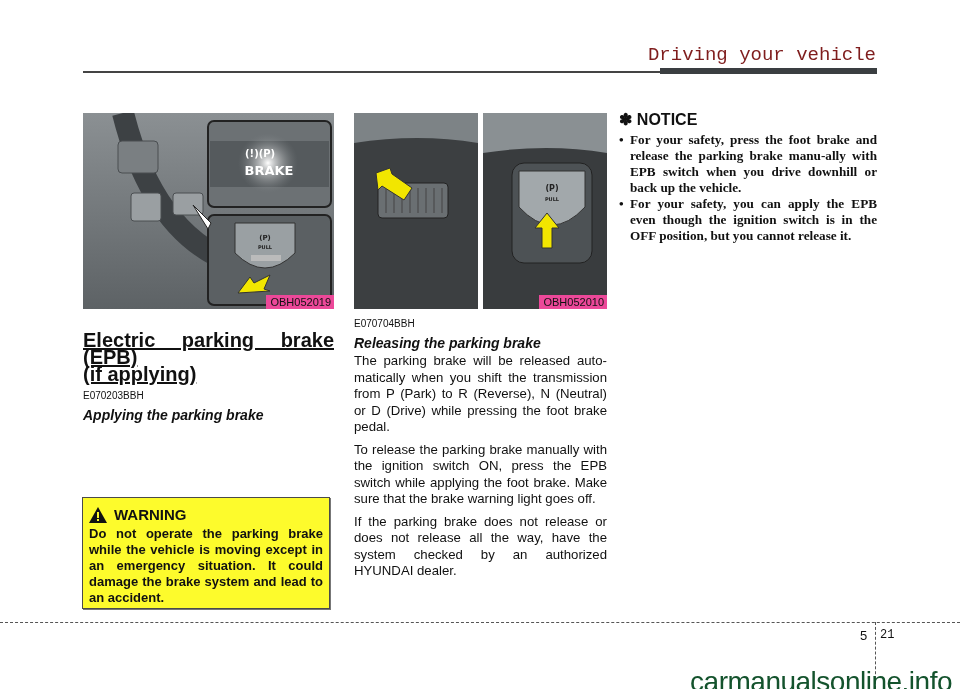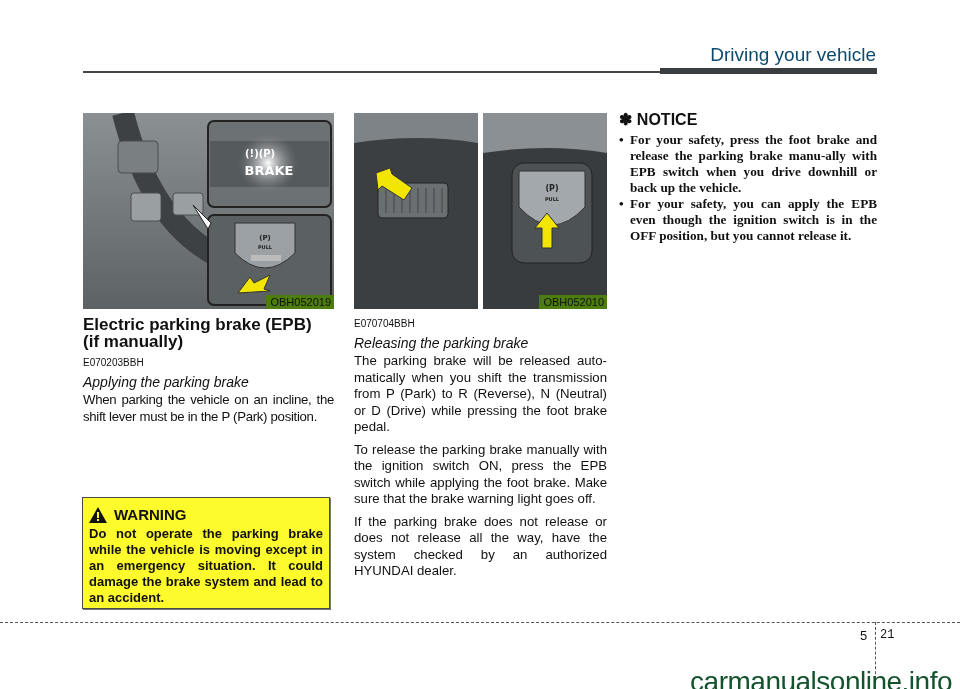--- a/index.html
+++ b/index.html
@@ -3,34 +3,34 @@
 <meta charset="utf-8">
 <style>
   html, body { margin: 0; padding: 0; }
   body {
     width: 960px; height: 689px; position: relative; overflow: hidden;
     background: #ffffff; color: #111;
     font-family: "Liberation Sans", sans-serif;
   }
   .hdr-title {
     position: absolute; right: 84px; top: 44px;
-    font-family: Liberation Sans, sans-serif; font-size: 19px; color: #0c4a6e;
+    font-family: Liberation Mono, monospace; font-size: 19px; color: #7f1d1d;
   }
   .hdr-line-thin { position: absolute; left: 83px; top: 71px; width: 580px; height: 2px; background: #444; }
   .hdr-line-thick { position: absolute; left: 660px; top: 68px; width: 217px; height: 6px; background: #3a3e41; }
 
   .figure { position: absolute; background: #6f7477; overflow: hidden; }
   .fig-label {
-    position: absolute; right: 0; bottom: 0; background: #4d7c0f; color: #111;
+    position: absolute; right: 0; bottom: 0; background: #ec4899; color: #111;
     font-size: 11px; padding: 1px 3px 0 4px; line-height: 13px;
   }
   .col { position: absolute; font-size: 13.2px; line-height: 16.5px; text-align: justify; }
-  .h-section { font-weight: bold; font-size: 17px; line-height: 17px; margin: 0 0 5px 0; }
+  .h-section { font-weight: bold; font-size: 20px; line-height: 17px; margin: 16px 0 5px 0; text-decoration: underline; }
   .code { font-size: 10px; margin: 0 0 2px 0; }
-  .h-sub { font-weight: normal; font-style: italic; font-size: 14px; margin: 0 0 2px 0; }
+  .h-sub { font-weight: bold; font-style: italic; font-size: 14px; margin: 0 0 2px 0; }
   .para { margin: 0 0 6px 0; }
 
   .warning {
     position: absolute; left: 82px; top: 497px; width: 248px; height: 112px;
     background: #fdfb2c; border: 1px solid #4a4a4a; box-shadow: 1px 1px 0 #777;
     padding: 8px 6px 12px 6px; box-sizing: border-box;
   }
   .warn-head { display: flex; align-items: center; font-weight: bold; font-size: 15px; margin-bottom: 3px; }
   .warn-head svg { margin-right: 7px; }
   .warn-body { font-weight: bold; font-size: 13px; line-height: 16px; text-align: justify; }
@@ -117,25 +117,24 @@
     <text x="198" y="78" text-anchor="middle" font-family="DejaVu Sans" font-size="8" font-weight="bold" fill="#222">(P)</text>
     <text x="198" y="88" text-anchor="middle" font-family="DejaVu Sans" font-size="5" font-weight="bold" fill="#222">PULL</text>
     <polygon points="193,100 181,115 188,115 188,135 198,135 198,115 205,115" fill="#f2e600" stroke="#333"></polygon>
   </svg>
   <div class="fig-label">OBH052010</div>
 </div>
 
 <div class="col" style="left:83px; top:316px; width:251px;">
   <div class="h-section">
     <div>Electric parking brake (EPB)</div>
-    <div>(if manually)</div>
+    <div>(if applying)</div>
   </div>
   <div class="code">E070203BBH</div>
   <div class="h-sub">Applying the parking brake</div>
-  <p class="para" style="letter-spacing:-0.3px;">When parking the vehicle on an incline, the shift lever must be in the P (Park) position.</p>
 </div>
 
 <div class="warning">
   <div class="warn-head">
     <svg width="18" height="16">
       <polygon points="9,0 18,16 0,16" fill="#111"></polygon>
       <rect x="8" y="5" width="2" height="6" fill="#fdfb2c"></rect>
       <rect x="8" y="12" width="2" height="2" fill="#fdfb2c"></rect>
     </svg>
     <span>WARNING</span>

